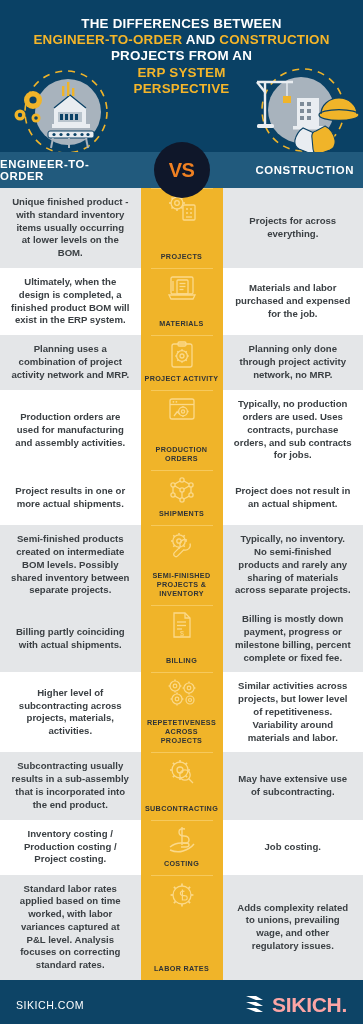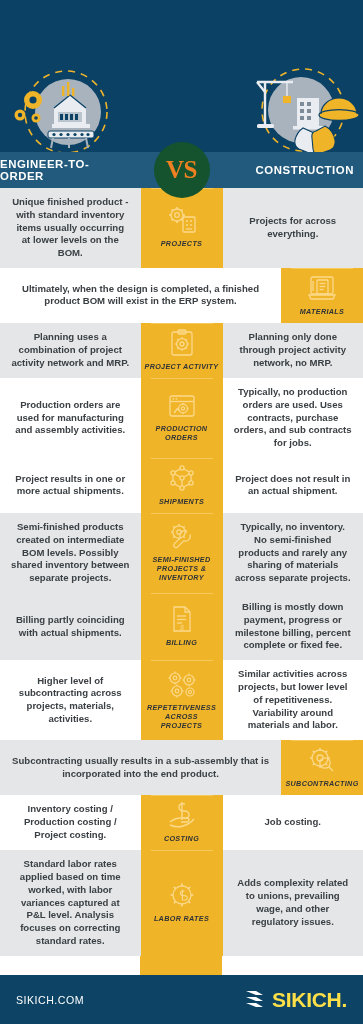--- a/index.html
+++ b/index.html
@@ -30,70 +30,77 @@
   .colhead .ch{
     flex:1 1 0;display:flex;align-items:center;justify-content:center;
     color:#ffffff;font-weight:700;font-size:11.4px;letter-spacing:.55px;
   }
   .colhead .ch-left{padding-right:24px;}
   .colhead .ch-right{padding-left:24px;}
   .colhead .ch-mid{flex:0 0 82px;}
 
   .vs-badge{
     position:absolute;left:50%;top:50%;transform:translate(-50%,-50%);
-    width:56px;height:56px;border-radius:50%;background:#14532d;
+    width:56px;height:56px;border-radius:50%;background:#0f172a;
     display:flex;align-items:center;justify-content:center;
-    color:#ef8022;font-weight:800;font-size:25px;letter-spacing:-.5px;z-index:6;font-family:Liberation Serif, serif;
+    color:#ef8022;font-weight:800;font-size:20px;letter-spacing:-.5px;z-index:6;
   }
 
   
   .rows{flex:1 1 auto;position:relative;display:flex;flex-direction:column;}
   .midstrip{
     position:absolute;left:140px;width:82px;top:0;bottom:0;background:#f0b429;z-index:1;
   }
   .row{
     position:relative;display:flex;align-items:stretch;z-index:2;
   }
   .row.gray .side{background:#e4e6e8;}
   .row.white .side{background:#ffffff;}
   .side{
     flex:1 1 0;display:flex;align-items:center;justify-content:center;
     box-sizing:border-box;padding:8px 11px;
     color:#3b4044;font-size:9.6px;line-height:12.8px;font-weight:700;text-align:center;
   }
   .mid{
     flex:0 0 82px;background:#f0b429;position:relative;
-    display:flex;flex-direction:column;align-items:center;justify-content:center;
-    padding:6px 3px 7px;box-sizing:border-box;font-style:italic;
+    display:flex;flex-direction:column;align-items:center;justify-content:space-between;
+    padding:6px 3px 7px;box-sizing:border-box;
   }
   .mid::before{
     content:"";position:absolute;left:10px;right:10px;top:0;height:1px;background:#f6c95c;
   }
   .row:first-child .mid::before{display:none;}
   .mid .icon{display:block;line-height:0;margin-bottom:5px;}
   .mid .ilabel{
     color:#2f3336;font-weight:800;font-size:7.2px;line-height:9px;
     letter-spacing:.35px;text-align:center;text-transform:uppercase;
   }
 
   
   .footer{
     flex:0 0 49px;background:#0d4466;display:flex;align-items:center;
     justify-content:space-between;padding:0 16px;box-sizing:border-box;
   }
   .footer .site{color:#ffffff;font-weight:400;font-size:10.6px;letter-spacing:.5px;}
   .brand{display:flex;align-items:center;gap:5px;}
-  .brand .bname{color:#fde047;font-weight:800;font-size:21px;letter-spacing:-.3px;}
+  .brand .bname{color:#fca5a5;font-weight:800;font-size:21px;letter-spacing:-.3px;}
 </style>
 </head>
 <body>
 
 <div class="infographic">
 
   <div class="hero">
+    <div class="hero-title">
+      <span>THE DIFFERENCES BETWEEN</span><br>
+      <span class="hl">ENGINEER-TO-ORDER</span><span> AND </span><span class="hl">CONSTRUCTION</span><br>
+      <span>PROJECTS FROM AN</span><br>
+      <span class="hl">ERP SYSTEM</span><br>
+      <span class="hl">PERSPECTIVE</span>
+    </div>
 
     <div class="hero-art">
 
       <svg class="art-left" width="110" height="88" viewBox="0 0 110 88">
         <circle cx="62" cy="44" r="33" fill="#a8b3bd"></circle>
         <circle cx="60" cy="44" r="41" fill="none" stroke="#f0b429" stroke-width="1.6" stroke-dasharray="7 6"></circle>
 
         <g fill="#f0b429">
           <circle cx="27" cy="32" r="9"></circle>
           <circle cx="14" cy="47" r="5.5"></circle>
@@ -217,20 +224,21 @@
             <rect x="10" y="6" width="11" height="14" rx="1"></rect>
             <line x1="12.5" y1="9.5" x2="18.5" y2="9.5"></line>
               <line x1="12.5" y1="12.5" x2="18.5" y2="12.5"></line>
               <line x1="12.5" y1="15.5" x2="16.5" y2="15.5"></line>
             <path d="M2 21 h26 l-2 4 h-22 z"></path>
             <line x1="6" y1="7" x2="6" y2="17"></line>
           </svg>
         </span>
         <span class="ilabel">MATERIALS</span>
       </div>
+      <div class="side">Materials and labor purchased and expensed for the job.</div>
     </div>
 
     <div class="row gray">
       <div class="side">Planning uses a combination of project activity network and MRP.</div>
       <div class="mid">
         <span class="icon">
           <svg width="26" height="28" viewBox="0 0 26 28" fill="none" stroke="#fbd98a" stroke-width="1.3">
             <rect x="3" y="3" width="20" height="23" rx="2"></rect>
             <rect x="9" y="1" width="8" height="4" rx="1.2"></rect>
             <circle cx="13" cy="15" r="5.4"></circle>
@@ -396,20 +404,21 @@
                 <line x1="18.4" y1="17.4" x2="20.1" y2="19.1"></line>
                 <line x1="20.1" y1="4.9" x2="18.4" y2="6.6"></line>
                 <line x1="7.6" y1="17.4" x2="5.9" y2="19.1"></line>
               </g>
             <circle cx="18" cy="17" r="5.2"></circle>
             <line x1="21.8" y1="20.8" x2="26" y2="25"></line>
           </svg>
         </span>
         <span class="ilabel">SUBCONTRACTING</span>
       </div>
+      <div class="side">May have extensive use of subcontracting.</div>
     </div>
 
     <div class="row white">
       <div class="side">Inventory costing / Production costing / Project costing.</div>
       <div class="mid">
         <span class="icon">
           <svg width="30" height="28" viewBox="0 0 30 28" fill="none" stroke="#fbd98a" stroke-width="1.4">
             <path d="M18 3 q-6 -1 -6 3 t5 4 t5 4 t-6 3"></path>
             <line x1="15" y1="1" x2="15" y2="19"></line>
             <path d="M3 21 q5 -4 11 -4 h5 q3 0 3 2 t-3 2 h-5"></path>

